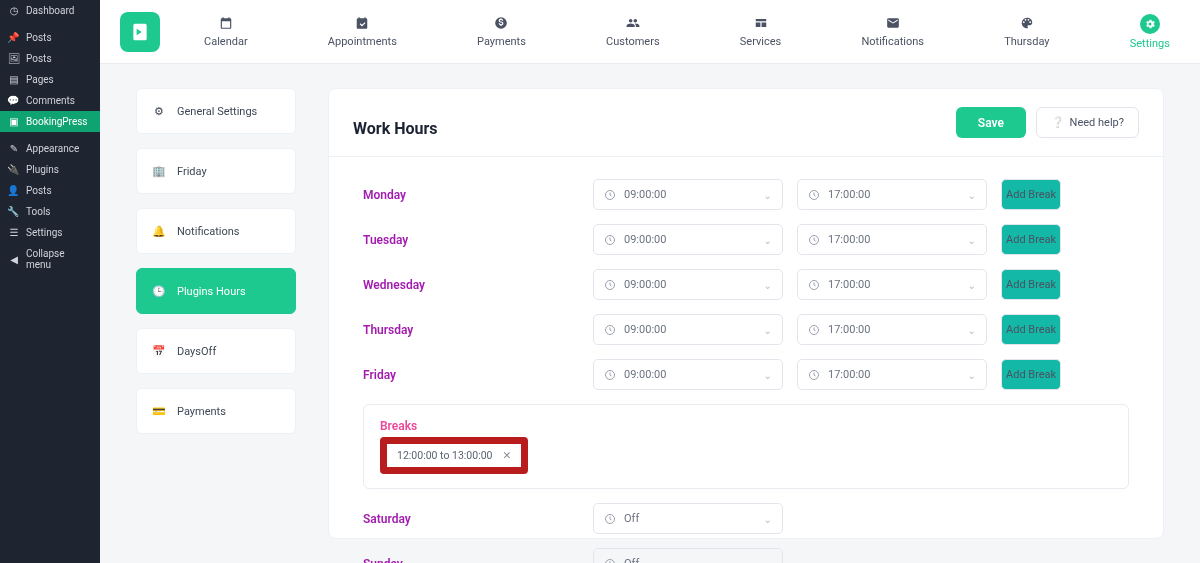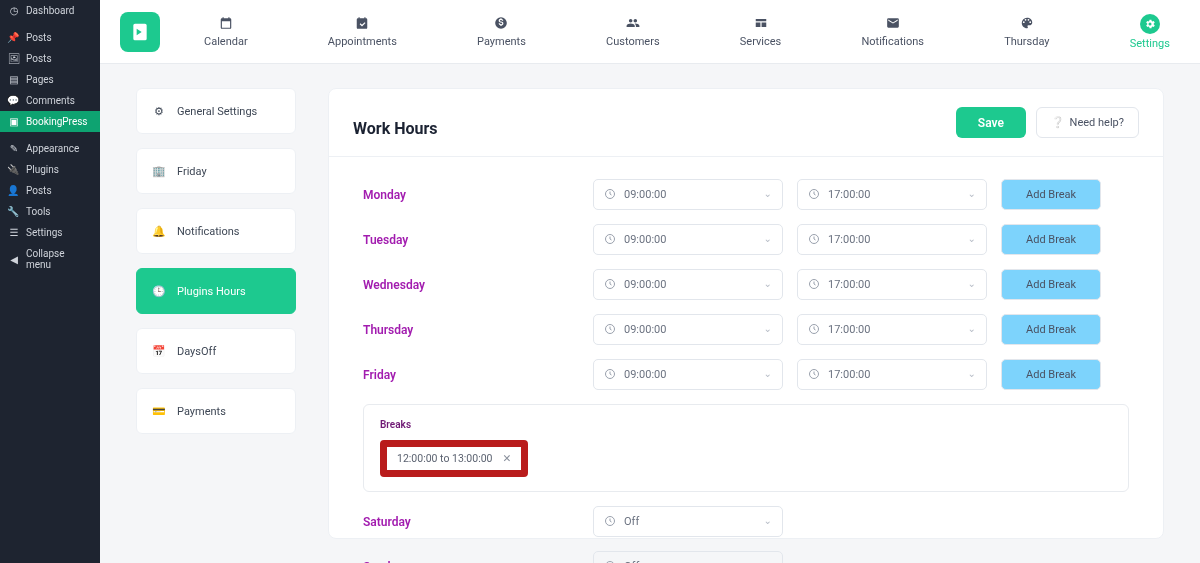--- a/index.html
+++ b/index.html
@@ -26,26 +26,26 @@
 .sbtn .si { width:16px; height:16px; display:flex; align-items:center; justify-content:center; }
 .panel { flex:1; background:#fff; border:1px solid #edf0f4; border-radius:8px; }
 .panel-head { display:flex; align-items:flex-end; justify-content:space-between; padding:18px 24px; border-bottom:1px solid #edf0f4; }
 .panel-head h2 { font-size:16px; font-weight:700; color:#1b2232; }
 .head-actions { display:flex; gap:10px; }
 .btn-save { background:#1dc98f; color:#fff; border:none; border-radius:6px; padding:8px 22px; font-size:12px; font-weight:600; cursor:pointer; }
 .btn-help { background:#fff; border:1px solid #e2e6ec; border-radius:6px; padding:8px 14px; font-size:11px; color:#4a5263; cursor:pointer; display:flex; align-items:center; gap:5px; }
 .panel-body { padding:22px 34px; }
 .row { display:flex; align-items:center; margin-bottom:14px; }
 .day-label { width:230px; font-size:12px; font-weight:600; color:#a21caf; }
-.time-select { flex:0 0 190px; margin-right:14px; border:1px solid #e2e6ec; border-radius:5px; padding:8px 10px; display:flex; align-items:flex-start; gap:8px; font-size:11px; color:#6b7280; cursor:pointer; position:relative; }
+.time-select { flex:0 0 190px; margin-right:14px; border:1px solid #e2e6ec; border-radius:5px; padding:8px 10px; display:flex; align-items:flex-end; gap:8px; font-size:11px; color:#6b7280; cursor:pointer; position:relative; }
 .time-select .clk { width:12px; height:12px; }
 .time-select .chev { margin-left:auto; font-size:10px; color:#b6bcc6; }
-.add-break { border:1px solid #e2e6ec; background:#7dd3fc; border-radius:5px; padding:8px 24px; font-size:11px; color:#4a5263; cursor:pointer; }
+.add-break { border:1px solid #e2e6ec; background:#14b8a6; border-radius:5px; padding:8px 4px; font-size:11px; color:#4a5263; cursor:pointer; }
 .breaks-box { margin-top:4px; margin-bottom:14px; border:1px solid #e8ebef; border-radius:6px; padding:14px 16px; }
-.breaks-title { font-size:10px; font-weight:600; color:#701a75; margin-bottom:10px; }
+.breaks-title { font-size:12px; font-weight:600; color:#ec4899; margin-bottom:4px; }
 .break-chip { display:inline-flex; align-items:center; gap:10px; border:7px solid #b91c1c; border-radius:4px; padding:5px 10px; font-size:10.5px; color:#5b6270; }
 .break-chip .x { cursor:pointer; color:#8a909c; }
 svg { display:block; }
 </style>
 </head>
 <body>
 
 <div class="wp-sidebar">
   <div class="wp-item">
       <span class="ic">◷</span>

